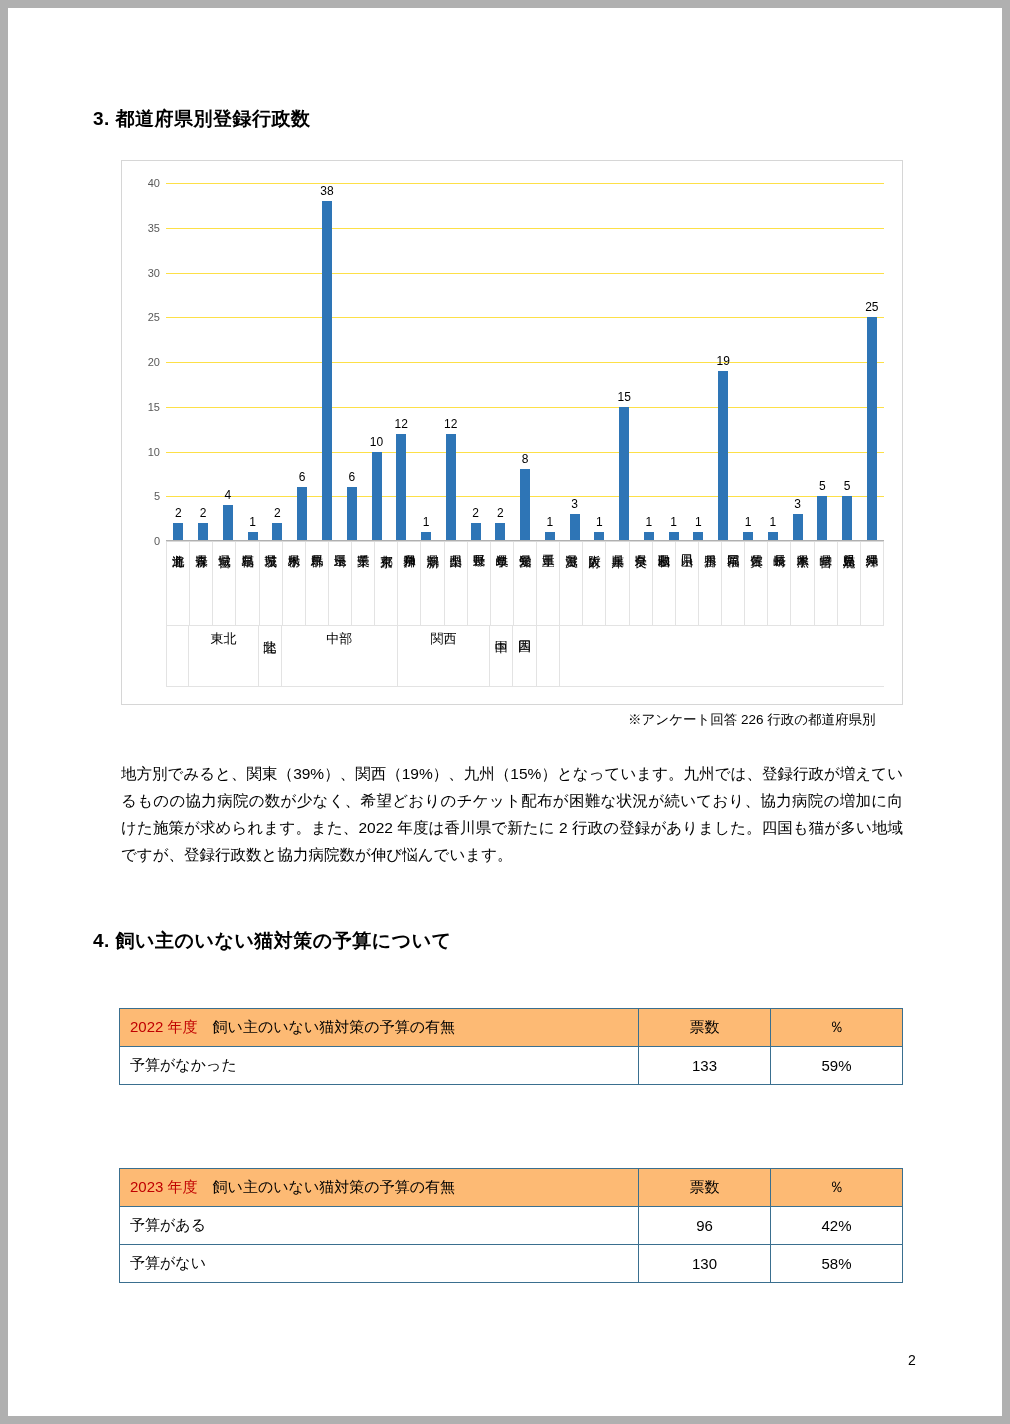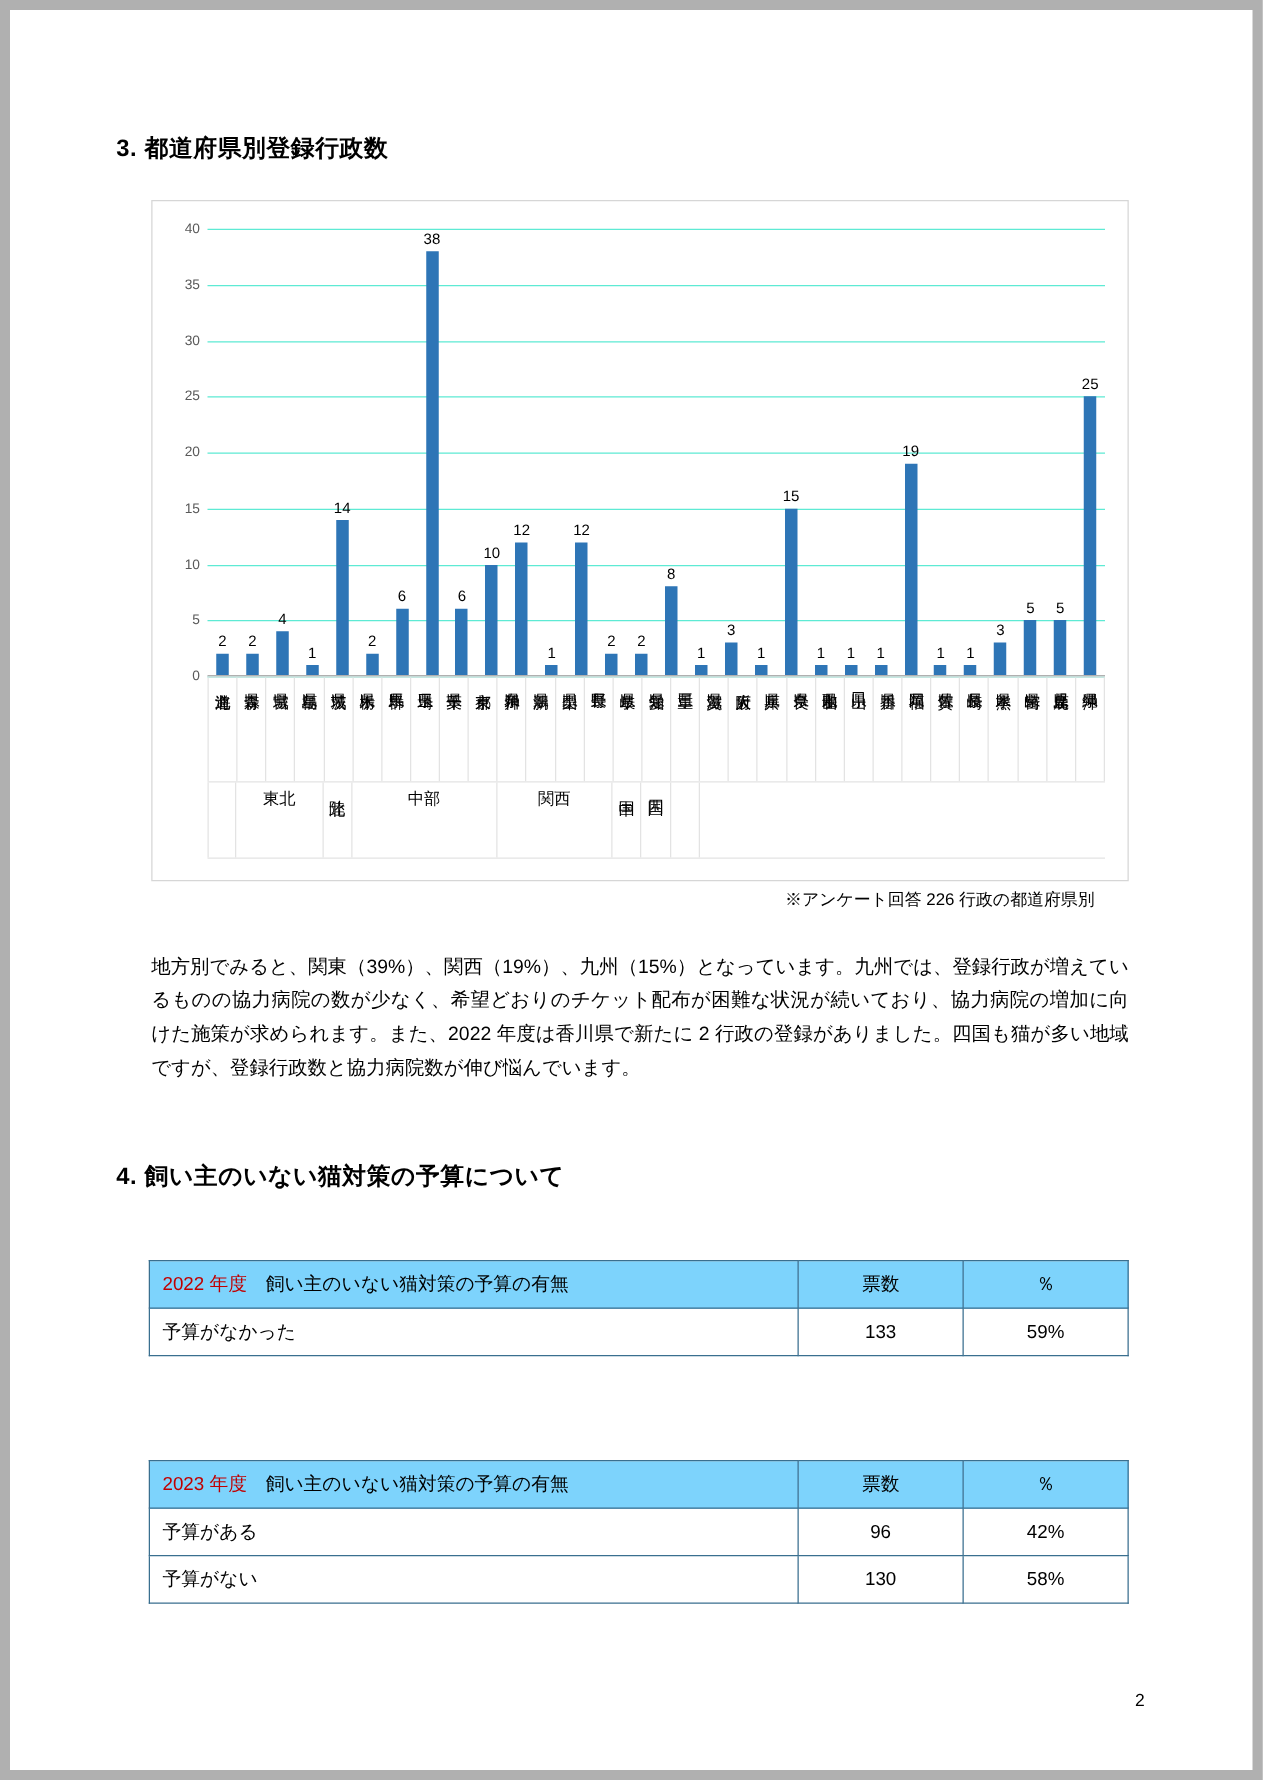--- a/index.html
+++ b/index.html
@@ -48,21 +48,21 @@
     left: 44px;
     top: 22px;
     width: 718px;
     height: 358px;
   }
   .gridline {
     position: absolute;
     left: 0;
     width: 100%;
     height: 1px;
-    background: #5eead4;
+    background: #fde047;
   }
   .ytick {
     position: absolute;
     right: 100%;
     margin-right: 6px;
     transform: translateY(-50%);
     font-size: 11px;
     color: #595959;
     white-space: nowrap;
   }
@@ -189,21 +189,21 @@
   }
   #table-2022 { top: 1000px; }
   #table-2023 { top: 1160px; }
   .budget-table th, .budget-table td {
     border: 1px solid #3a6f8f;
     height: 38px;
     padding: 0 10px;
     box-sizing: border-box;
   }
   .budget-table thead th {
-    background: #7dd3fc;
+    background: #fdba74;
     font-weight: normal;
   }
   .budget-table thead th.head-label { text-align: left; }
   .budget-table thead th.head-center { text-align: center; }
   .year-tag { color: #c00000; }
   .budget-table td.cell-label { text-align: left; }
   .budget-table td.cell-num { text-align: center; }
   .col-votes { width: 132px; }
   .col-pct { width: 132px; }
 
@@ -262,24 +262,20 @@
             <div class="bar" style="height: 17.9px; background: rgb(46, 117, 182);"></div>
             <div class="bar-label" style="bottom: 20.9px;">2</div>
           </div>
           <div class="bar-slot">
             <div class="bar" style="height: 35.8px; background: rgb(46, 117, 182);"></div>
             <div class="bar-label" style="bottom: 38.8px;">4</div>
           </div>
           <div class="bar-slot">
             <div class="bar" style="height: 8.95px; background: rgb(46, 117, 182);"></div>
             <div class="bar-label" style="bottom: 11.95px;">1</div>
-          </div>
-          <div class="bar-slot">
-            <div class="bar" style="height: 125.3px; background: rgb(46, 117, 182);"></div>
-            <div class="bar-label" style="bottom: 128.3px;">14</div>
           </div>
           <div class="bar-slot">
             <div class="bar" style="height: 17.9px; background: rgb(46, 117, 182);"></div>
             <div class="bar-label" style="bottom: 20.9px;">2</div>
           </div>
           <div class="bar-slot">
             <div class="bar" style="height: 53.7px; background: rgb(46, 117, 182);"></div>
             <div class="bar-label" style="bottom: 56.7px;">6</div>
           </div>
           <div class="bar-slot">

